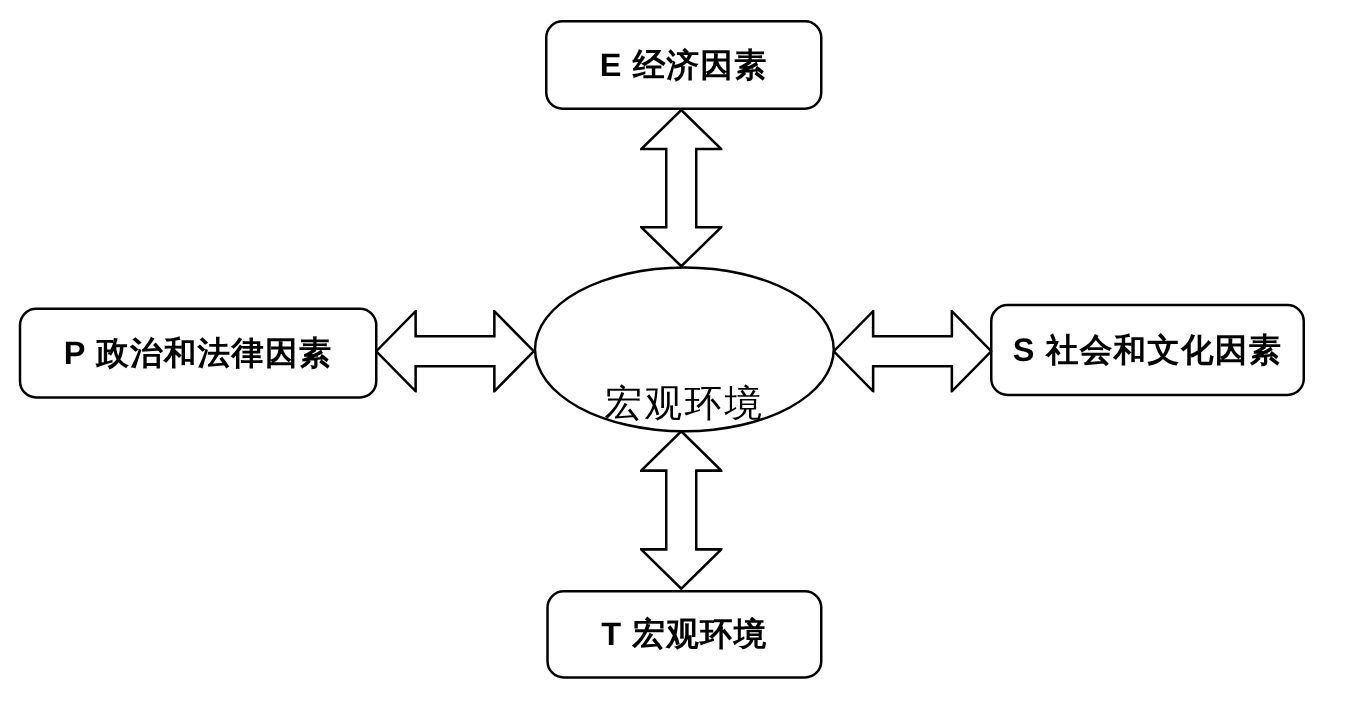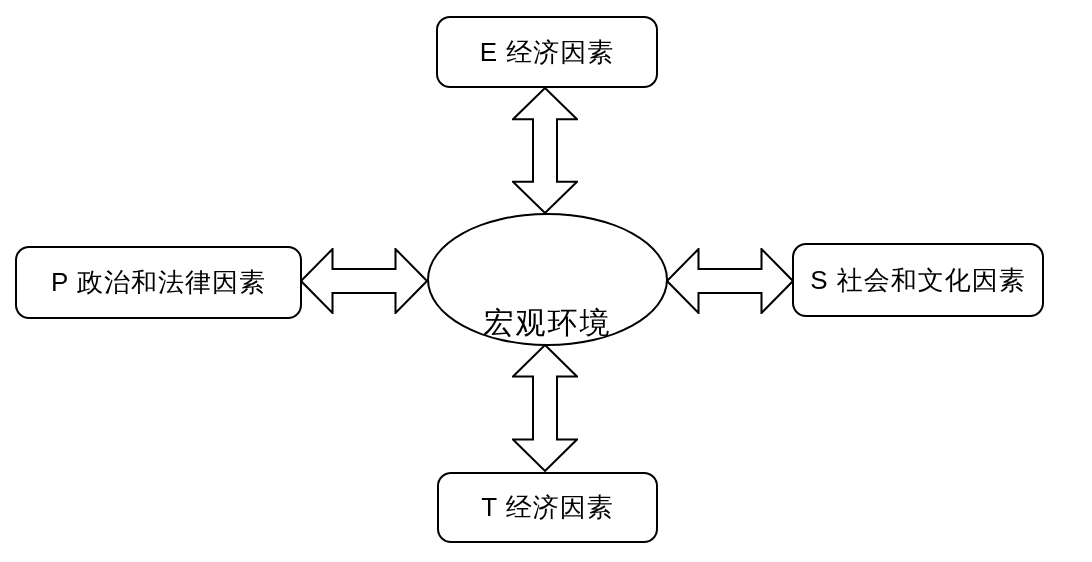--- a/index.html
+++ b/index.html
@@ -21,20 +21,21 @@
     box-sizing: border-box;
     background: #ffffff;
     border: 2px solid #000000;
     border-radius: 14px;
     display: flex;
     align-items: center;
     justify-content: center;
     font-size: 26px;
     letter-spacing: 1px;
     white-space: nowrap;
+    font-weight: bold;
   }
   .node-ellipse {
     position: absolute;
     box-sizing: border-box;
     background: #ffffff;
     border: 2px solid #000000;
     border-radius: 50%;
     display: flex;
     align-items: flex-end;
     justify-content: center;
@@ -79,21 +80,21 @@
 
   <div class="node-box box-left">
     <span>P 政治和法律因素</span>
   </div>
 
   <div class="node-box box-right">
     <span>S 社会和文化因素</span>
   </div>
 
   <div class="node-box box-bottom">
-    <span>T 经济因素</span>
+    <span>T 宏观环境</span>
   </div>
 
   <svg class="arrow arrow-top" viewBox="0 0 66 126" preserveAspectRatio="none">
     <polygon points="33,1 65,32 45,32 45,94 65,94 33,125 1,94 21,94 21,32 1,32"></polygon>
   </svg>
 
   <svg class="arrow arrow-bottom" viewBox="0 0 66 126" preserveAspectRatio="none">
     <polygon points="33,1 65,32 45,32 45,94 65,94 33,125 1,94 21,94 21,32 1,32"></polygon>
   </svg>
 

